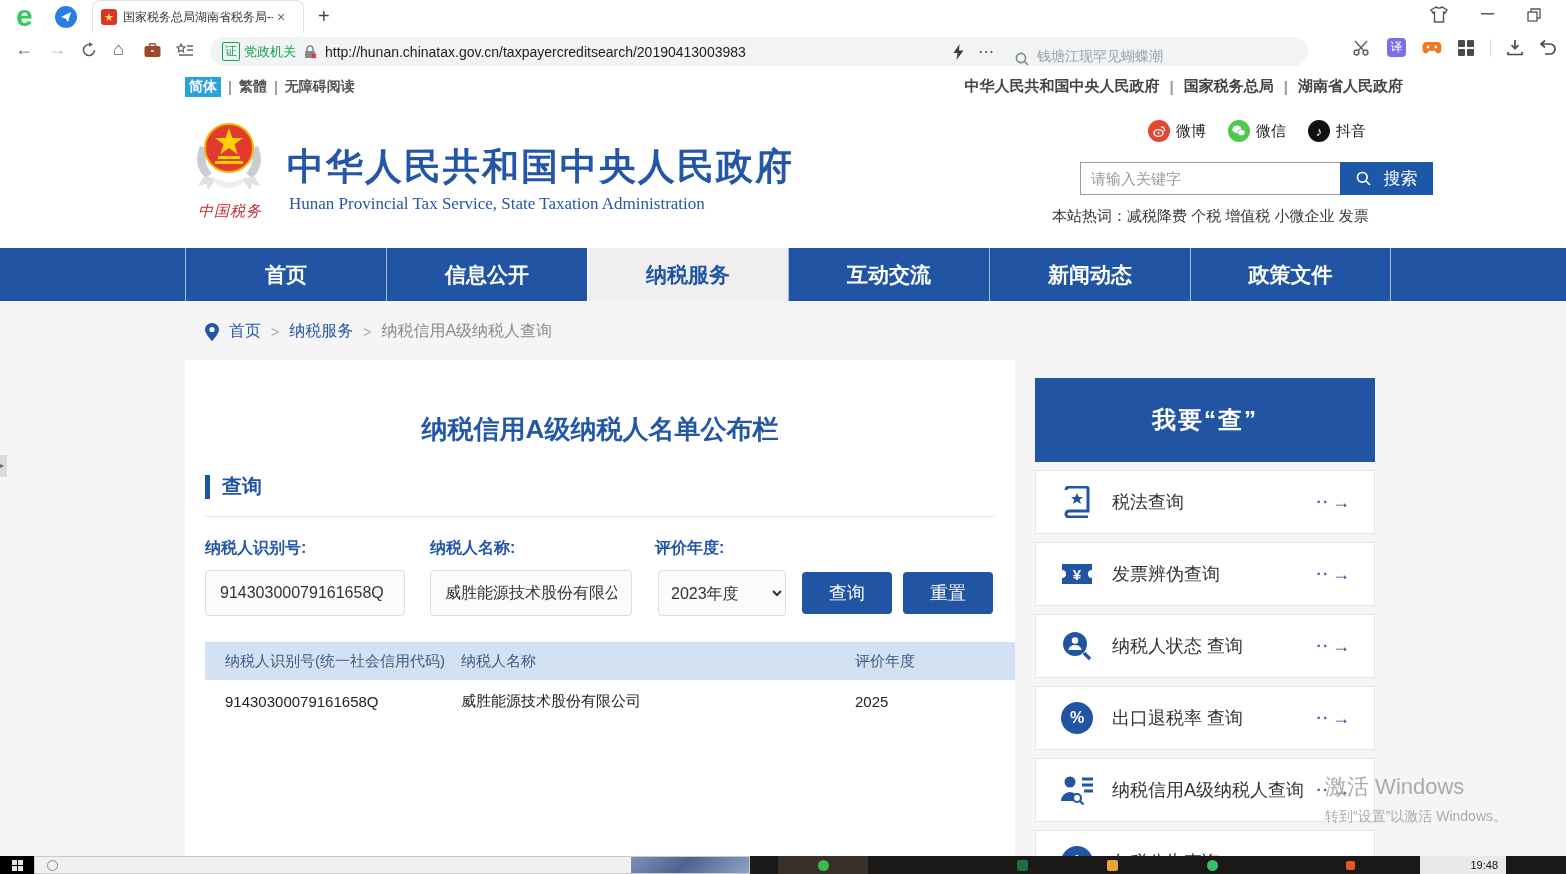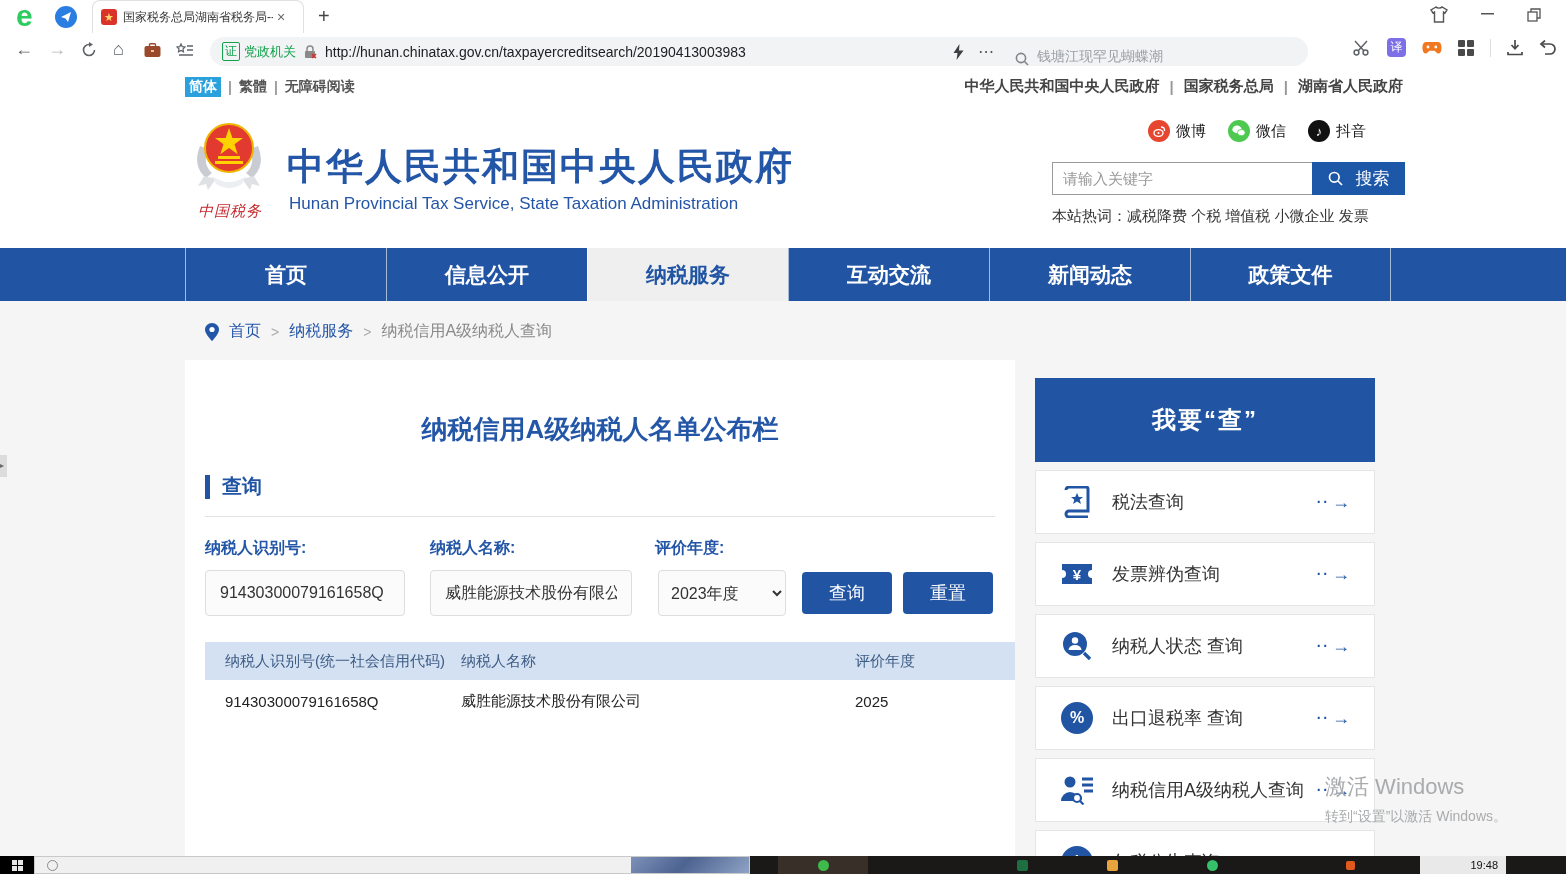--- a/index.html
+++ b/index.html
@@ -38,25 +38,25 @@
   .utility { position:absolute; left:0; top:70px; width:1566px; height:34px; background:#fff; font-size:14px; color:#555;font-weight:bold; }
   .u-left { position:absolute; left:185px; top:7px; display:flex; align-items:center; gap:7px; }
   .u-right { position:absolute; right:163px; top:7px; display:flex; align-items:center; gap:10px; color:#444; font-size:15px; }
   .chip-active { background:#2aa0dc; color:#fff; padding:1px 4px; }
   .u-sep { color:#999; }
 
   .siteheader { position:absolute; left:0; top:104px; width:1566px; height:144px; background:#fff; }
   .logo-wrap { position:absolute; left:190px; top:12px; width:80px; text-align:center; }
   .logo-cap { color:#c3272b; font-weight:normal; font-size:15px; letter-spacing:1px; font-style:italic; }
   .site-title { position:absolute; left:287px; top:38px; font-size:37px; font-weight:bold; color:#2456a7; letter-spacing:2px; }
-  .site-sub { position:absolute; left:289px; top:90px; font-size:17px; color:#2456a7; font-family:Liberation Sans, sans-serif; }
+  .site-sub { position:absolute; left:289px; top:90px; font-size:17px; color:#2456a7; font-family:Liberation Serif, serif; }
   .social { position:absolute; left:1148px; top:16px; display:flex; align-items:center; gap:22px; font-size:15px; color:#222; }
   .social .s-item { display:flex; align-items:center; gap:6px; }
   .s-ic { width:22px; height:22px; border-radius:50%; display:flex; align-items:center; justify-content:center; color:#fff; font-size:13px; }
-  .hsearch { position:absolute; left:1052px; top:58px; width:353px; height:33px; display:flex; }
+  .hsearch { position:absolute; left:1080px; top:58px; width:353px; height:33px; display:flex; }
   .hsearch input { flex:1; border:1px solid #9b9b9b; border-right:none; padding:0 10px; font-size:15px; color:#333; font-family:inherit; }
   .hsearch input::placeholder { color:#999; }
   .hsearch button { width:93px; background:#1c57a8; color:#fff; border:none; font-size:17px; display:flex; align-items:center; justify-content:center; gap:13px; }
   .hotwords { position:absolute; left:1052px; top:103px; font-size:15px; color:#333; }
 
   .mainnav { position:absolute; left:0; top:248px; width:1566px; height:53px; background:#2155a3; display:flex; padding-left:185px; }
   .nav-item { width:201px; height:53px; display:flex; align-items:center; justify-content:center; color:#fff; font-size:21px; font-weight:bold; border-left:1px solid rgba(255,255,255,.6); }
   .nav-item:last-child { border-right:1px solid rgba(255,255,255,.6); }
   .nav-item.active { background:#efefef; color:#2155a3; }
 

